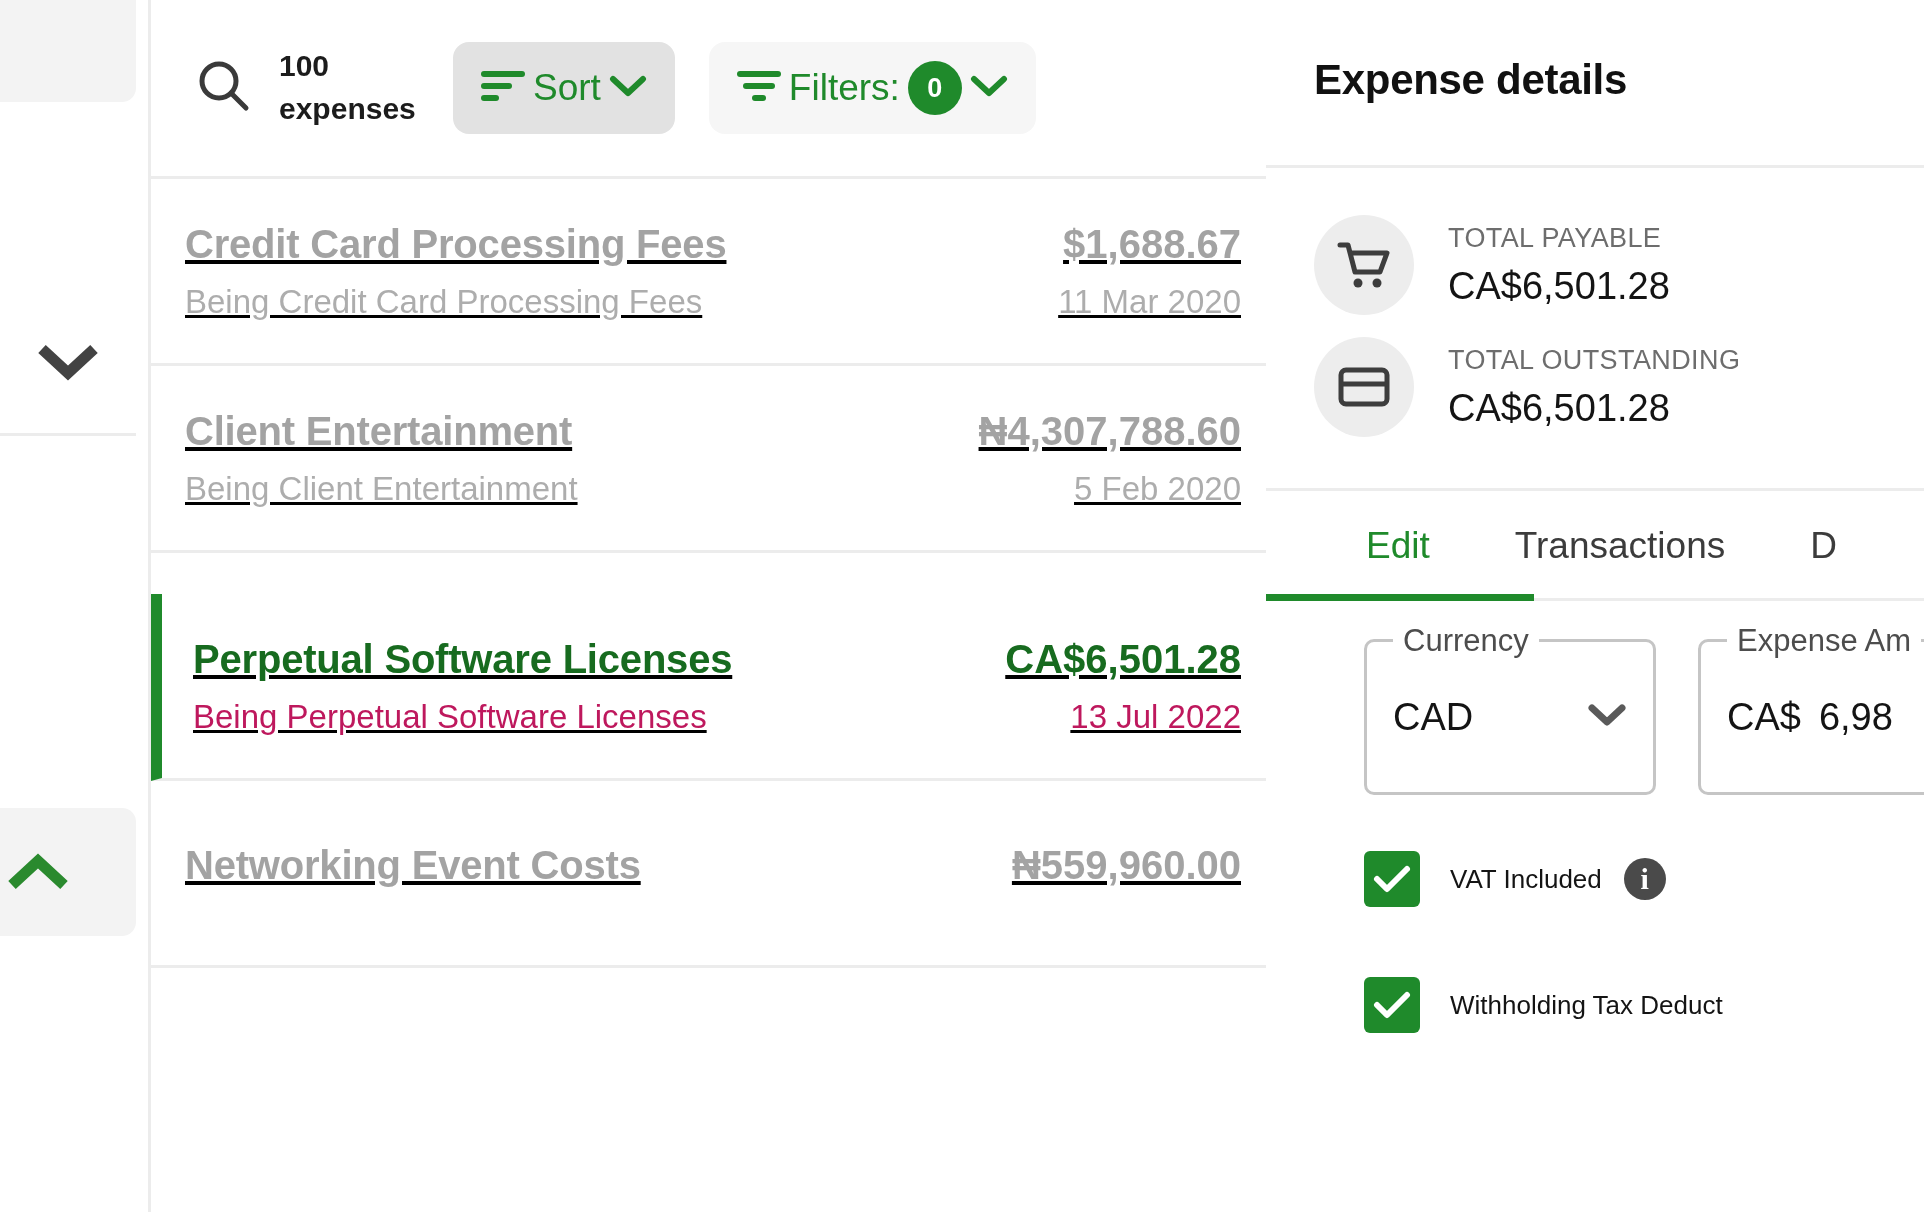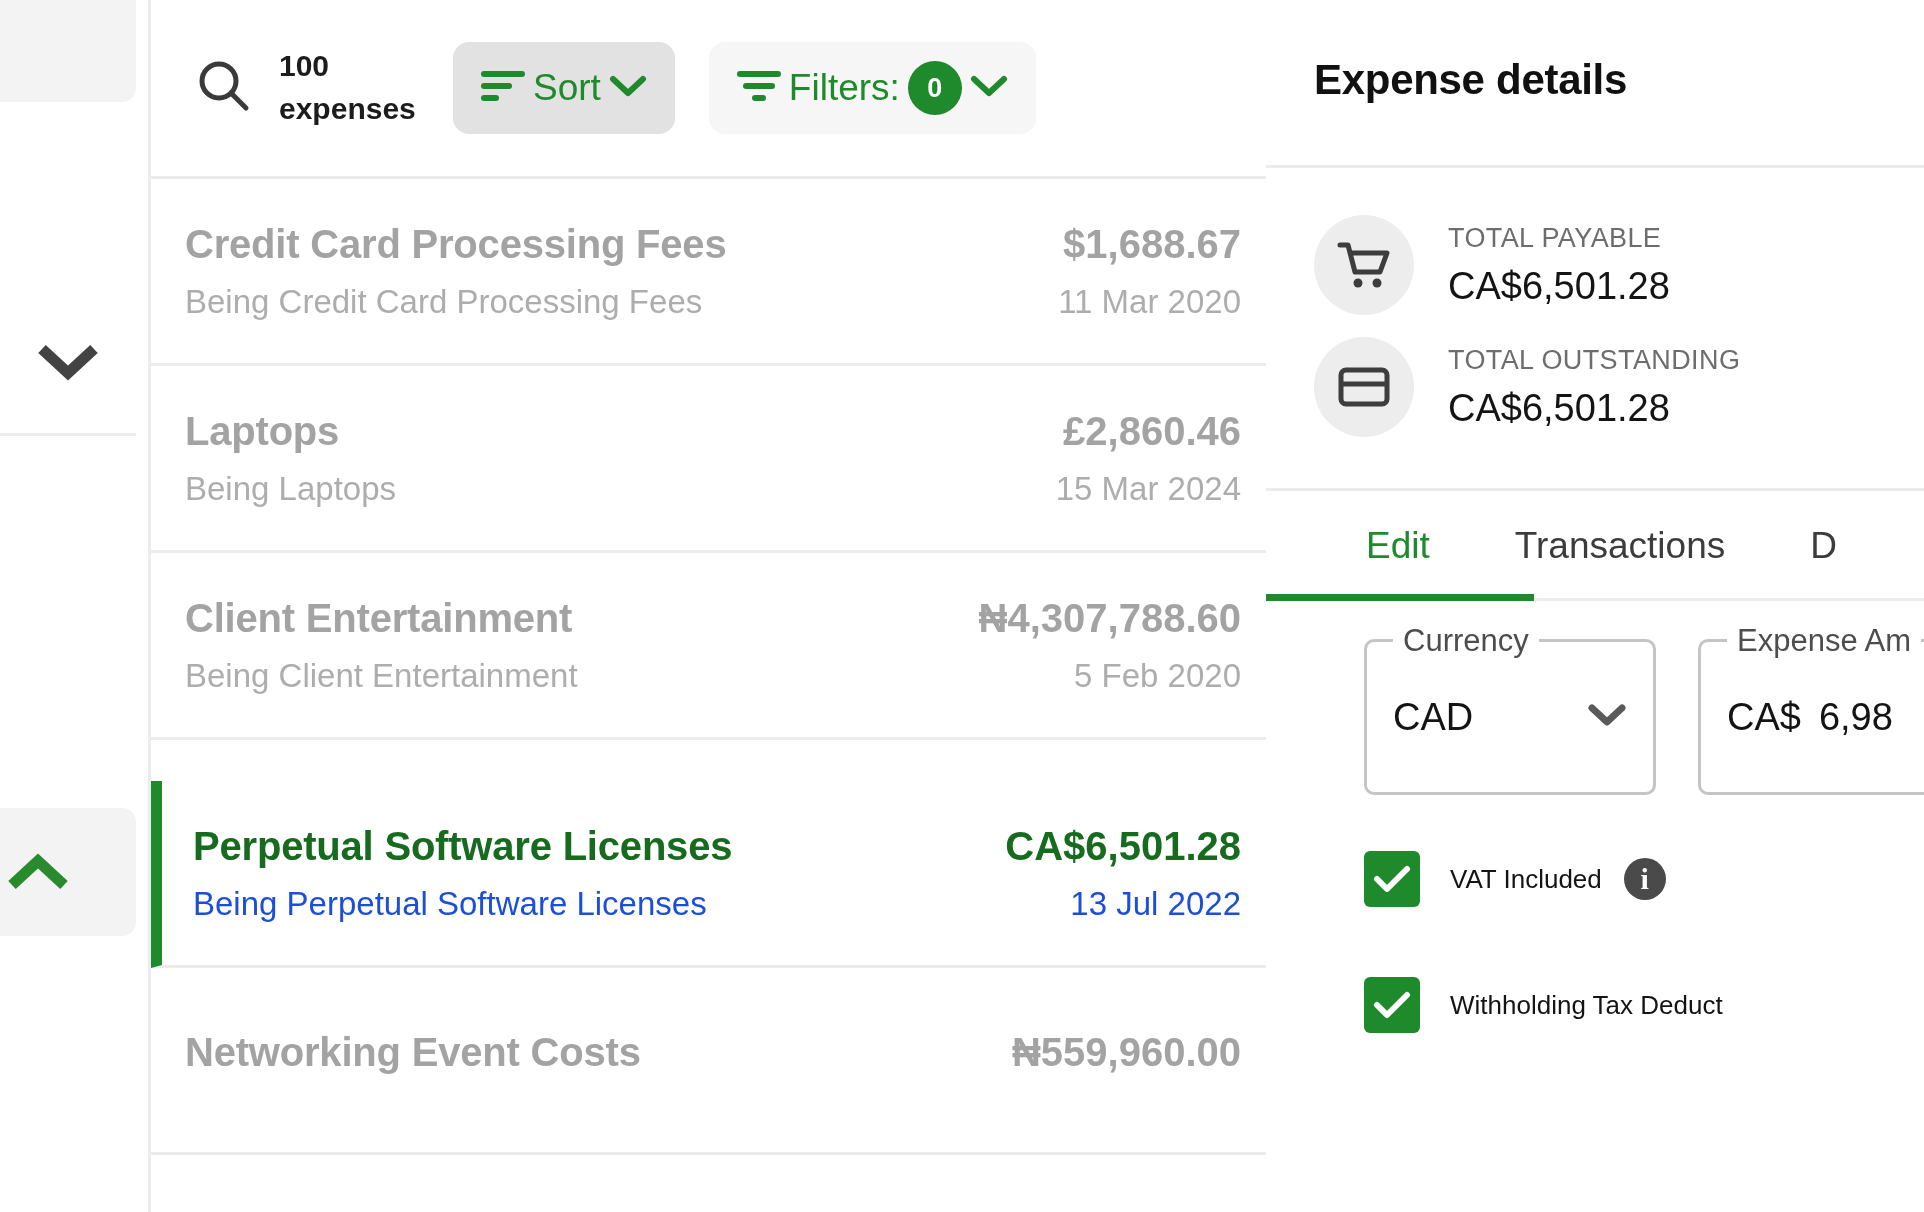--- a/index.html
+++ b/index.html
@@ -127,21 +127,21 @@
     color: #ffffff;
     font-size: 27px;
     font-weight: 700;
     display: flex;
     align-items: center;
     justify-content: center;
     flex: none;
   }
 
   
-  .rows { position: relative; }
+  .rows { position: relative; text-decoration: underline; }
   .row {
     position: relative;
     height: 187px;
     box-sizing: border-box;
     border-bottom: 3px solid #ececec;
     padding: 0 34px 0 34px;
     display: flex;
     flex-direction: column;
     justify-content: center;
     cursor: pointer;
@@ -177,21 +177,21 @@
     font-size: 33px;
     font-weight: 400;
     color: #adadad;
     white-space: nowrap;
     margin-left: 24px;
   }
   .row.selected { padding-left: 31px; border-left: 11px solid #1f8a2b; margin-top: 41px; }
   .row.selected .title,
   .row.selected .amount { color: #176b1f; }
   .row.selected .desc,
-  .row.selected .date   { color: #1d4ed8; }
+  .row.selected .date   { color: #be185d; }
 
   
   .detail {
     position: absolute;
     left: 1266px; top: 0;
     width: 658px;
     height: 1212px;
     background: #ffffff;
     overflow: hidden;
   }
@@ -444,30 +444,20 @@
         <div class="line primary">
           <span class="title">Credit Card Processing Fees</span>
           <span class="amount">$1,688.67</span>
         </div>
         <div class="line">
           <span class="desc">Being Credit Card Processing Fees</span>
           <span class="date">11 Mar 2020</span>
         </div>
       </div>
 
-      <div class="row">
-        <div class="line primary">
-          <span class="title">Laptops</span>
-          <span class="amount">£2,860.46</span>
-        </div>
-        <div class="line">
-          <span class="desc">Being Laptops</span>
-          <span class="date">15 Mar 2024</span>
-        </div>
-      </div>
 
       <div class="row">
         <div class="line primary">
           <span class="title">Client Entertainment</span>
           <span class="amount">₦4,307,788.60</span>
         </div>
         <div class="line">
           <span class="desc">Being Client Entertainment</span>
           <span class="date">5 Feb 2020</span>
         </div>

